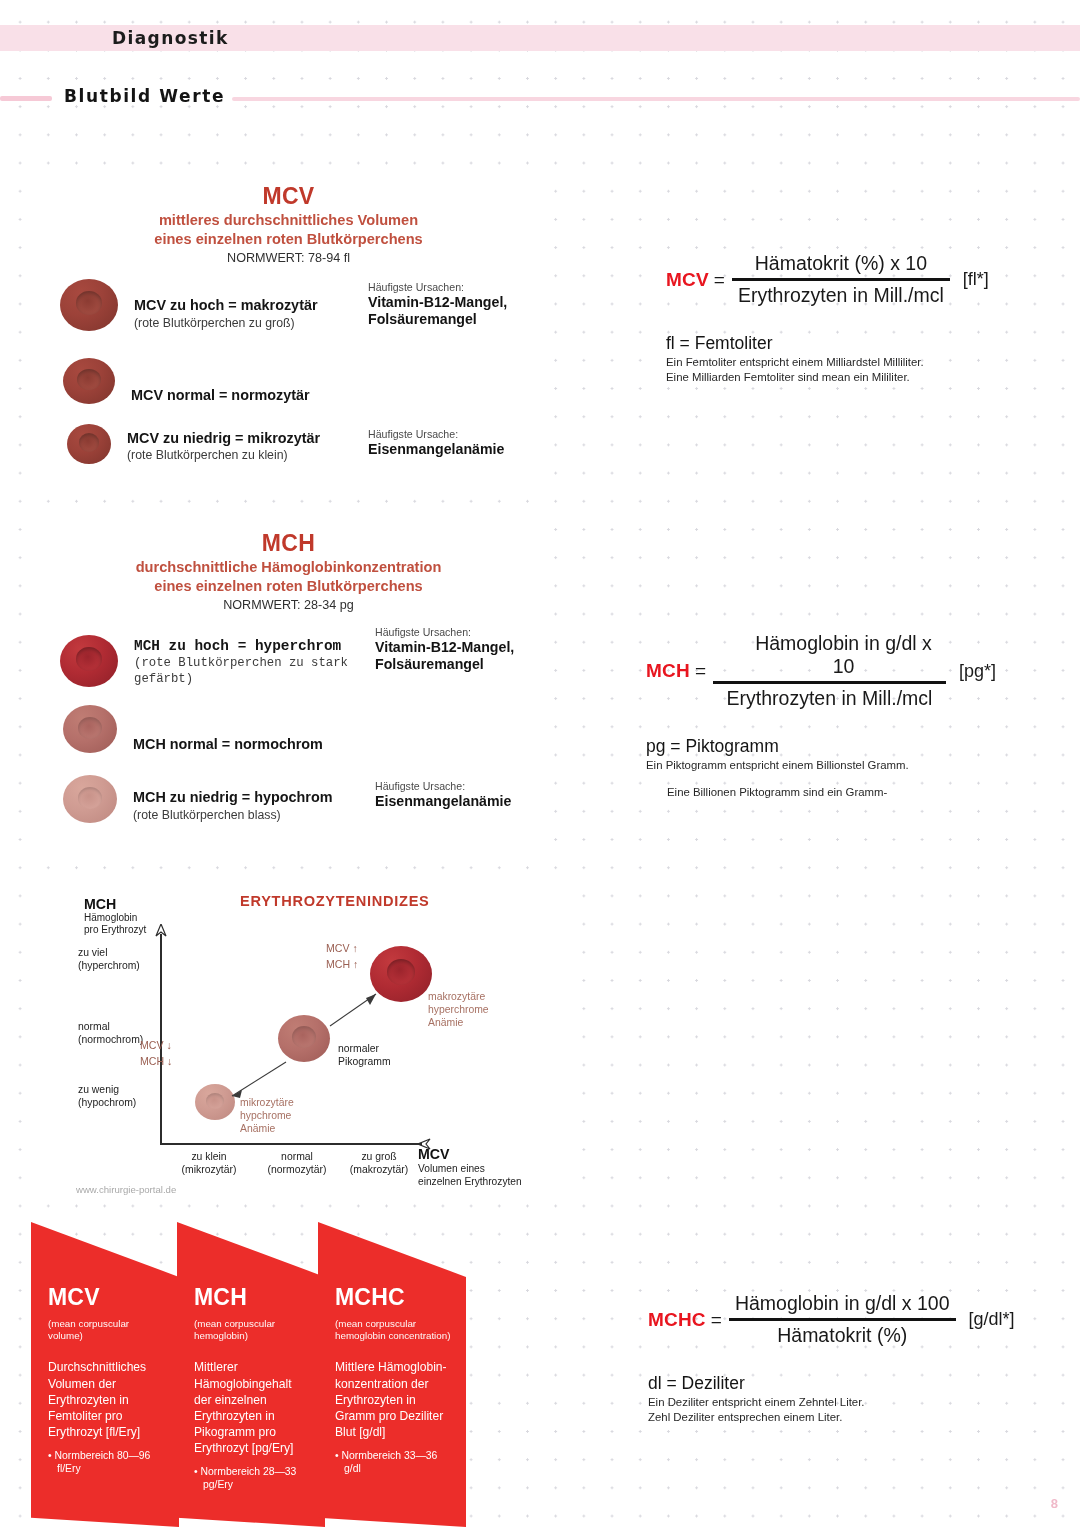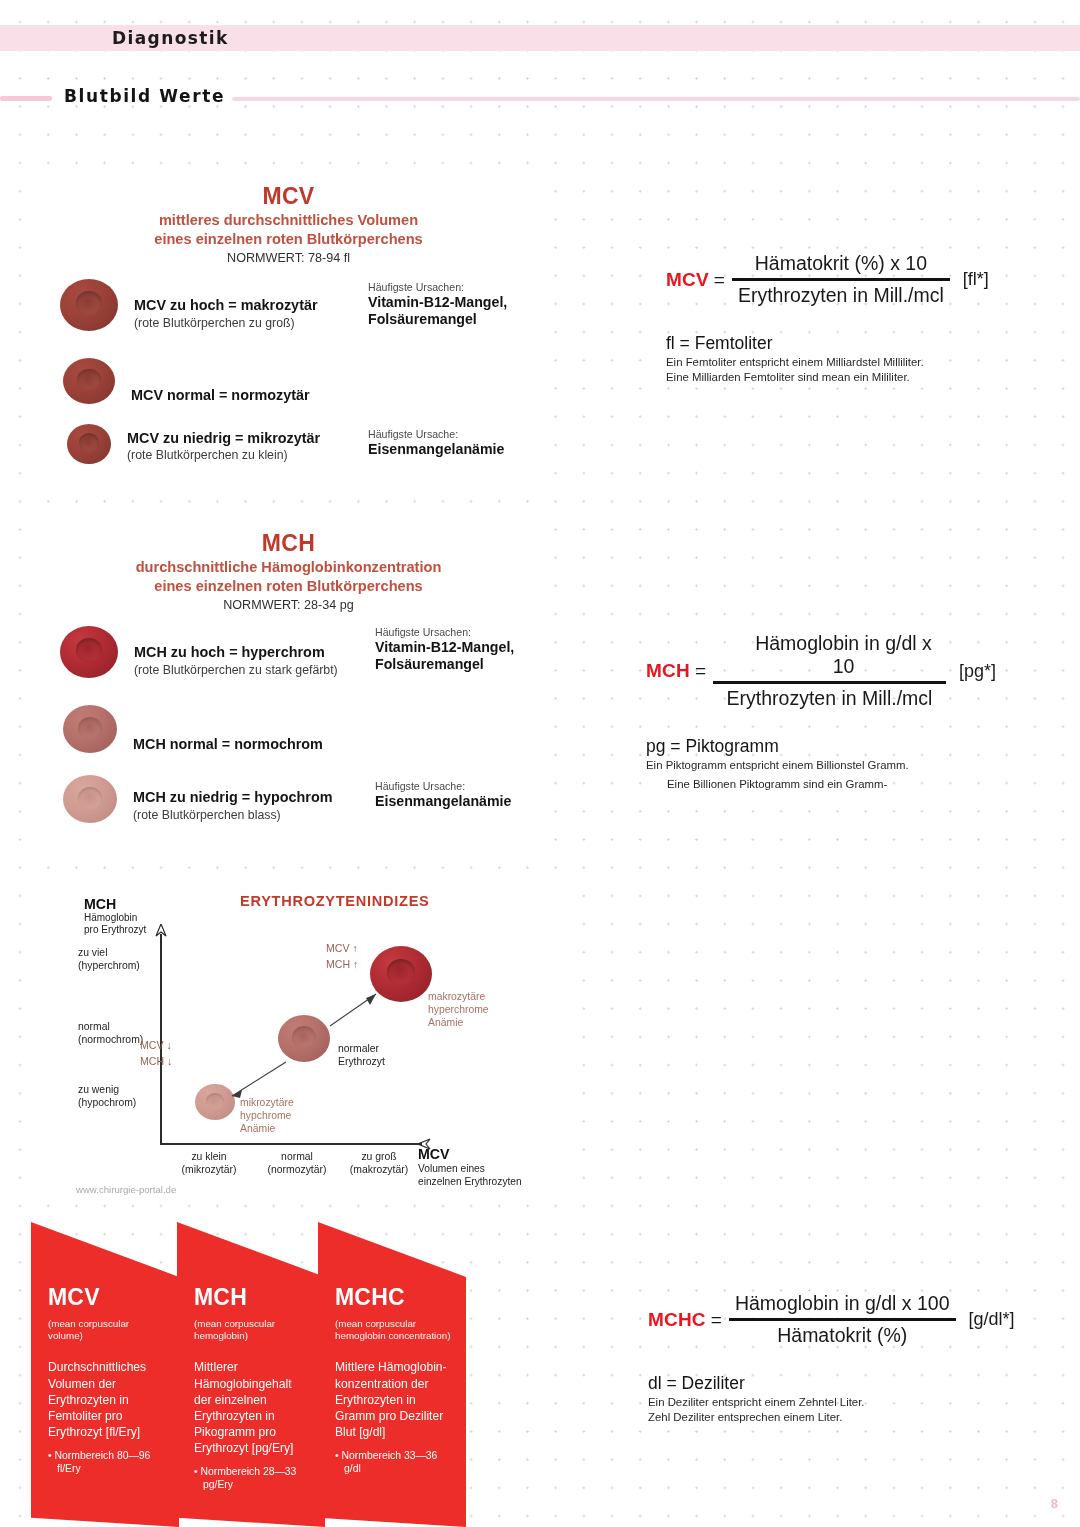--- a/index.html
+++ b/index.html
@@ -209,21 +209,21 @@
   <div class="card idx-card-mch">
     <div class="idx-head">
       <div class="idx-abbr">MCH</div>
       <div class="idx-sub">durchschnittliche Hämoglobinkonzentration</div>
       <div class="idx-sub">eines einzelnen roten Blutkörperchens</div>
       <div class="idx-norm">NORMWERT: 28-34 pg</div>
     </div>
 
     <div class="cell-row" style="left:15px; top:104px;">
       <div class="rbc rbc-crimson" style="width:58px;height:52px;"></div>
-      <div class="cell-text" style="width:248px; padding-top:12px;">
+      <div class="cell-text" style="width:248px; padding-top:12px;font-family:Liberation Mono, monospace;">
         <div class="cell-title">MCH zu hoch = hyperchrom</div>
         <div class="cell-note">(rote Blutkörperchen zu stark gefärbt)</div>
       </div>
     </div>
     <div class="cause-block" style="left:330px; top:104px; width:160px;">
       <div class="cause-label">Häufigste Ursachen:</div>
       <div class="cause-value">Vitamin-B12-Mangel,</div>
       <div class="cause-value">Folsäuremangel</div>
     </div>
 
@@ -253,21 +253,21 @@
       <span class="f-eq">=</span>
       <span class="frac">
         <span class="num" style="display:block;margin-left:28px;">Hämoglobin in g/dl x 10</span>
         <span class="bar" style="display:block;"></span>
         <span class="den" style="display:block;">Erythrozyten in Mill./mcl</span>
       </span>
       <span class="f-unit">[pg*]</span>
     </div>
     <div class="unit-title">pg = Piktogramm</div>
     <div class="unit-desc">Ein Piktogramm entspricht einem Billionstel Gramm.</div>
-    <div class="unit-desc" style="margin-top:4px;padding-left:21px;">Eine Billionen Piktogramm sind ein Gramm-</div>
+    <div class="unit-desc" style="margin-top:12px;padding-left:21px;">Eine Billionen Piktogramm sind ein Gramm-</div>
   </div>
 
   <div class="card chart-card">
     <div class="chart-title">ERYTHROZYTENINDIZES</div>
 
     <div class="ax-mch-abbr">MCH</div>
     <div class="ax-mch-desc">
       <div>Hämoglobin</div>
       <div>pro Erythrozyt</div>
     </div>
@@ -327,21 +327,21 @@
     </div>
     <div class="cell-cap cap-brown" style="left:218px; top:218px;">
       <div>mikrozytäre</div>
       <div>hypchrome</div>
       <div>Anämie</div>
     </div>
 
     <div class="rbc rbc-mid" style="position:absolute; left:256px; top:137px; width:52px; height:47px;"></div>
     <div class="cell-cap cap-dark" style="left:316px; top:164px;">
       <div>normaler</div>
-      <div>Erythrozyt</div>
+      <div>Pikogramm</div>
     </div>
 
     <div class="rbc rbc-crimson" style="position:absolute; left:348px; top:68px; width:62px; height:56px;"></div>
     <div class="arrow-pair" style="left:304px; top:62px;">
       <div>
         <span>MCV</span>
         <span>↑</span>
       </div>
       <div>
         <span>MCH</span>

